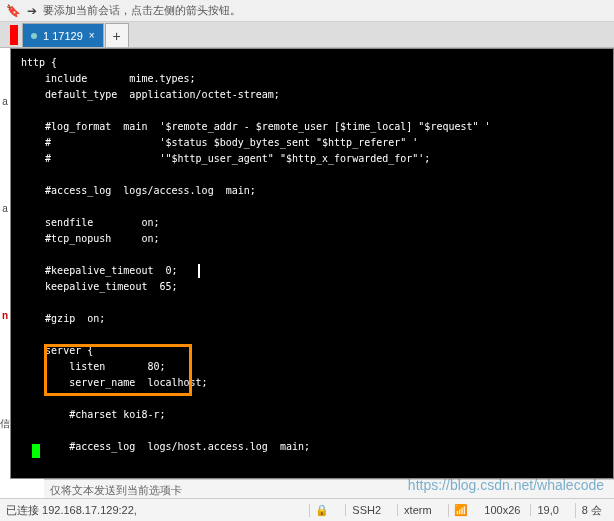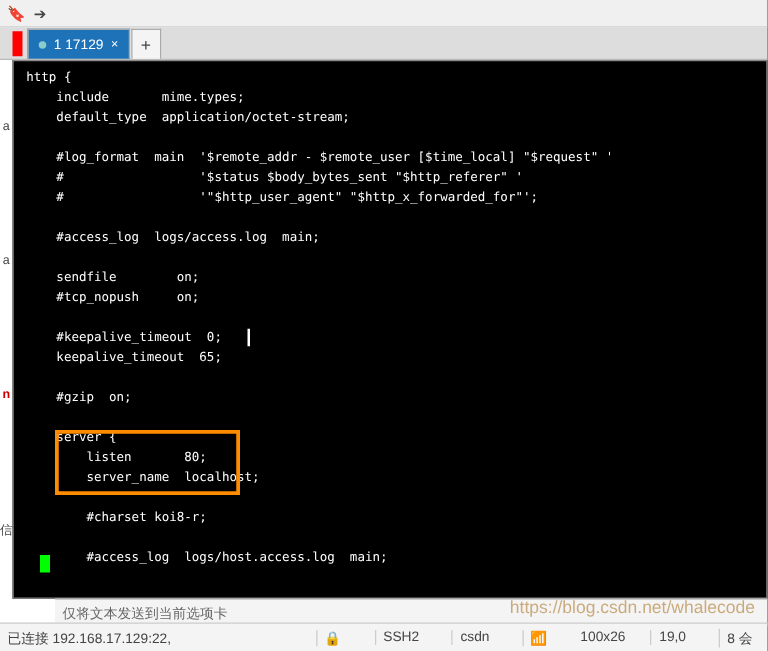--- a/index.html
+++ b/index.html
@@ -11,32 +11,33 @@
     .tab { height: 24px; border: 1px solid #aaa; border-bottom: none; background: #1e73b8; color: #fff; display: flex; align-items: center; padding: 0 8px; gap: 6px; font-size: 11px; margin-right: 1px; }
     .tab .dot { width: 6px; height: 6px; background: #8cc; border-radius: 50%; }
     .tab-close { cursor: pointer; font-size: 10px; }
     .tab-add { height: 24px; width: 24px; border: 1px solid #aaa; border-bottom: none; background: #f4f4f4; display: flex; align-items: center; justify-content: center; font-size: 14px; color: #444; }
     .left-gutter { position: absolute; left: 0; top: 48px; width: 10px; bottom: 42px; background: #fff; display: flex; flex-direction: column; justify-content: space-around; align-items: center; font-size: 10px; color: #444; }
     .left-gutter span.red { color: #c00; font-weight: bold; }
     .terminal { position: absolute; left: 10px; right: 0; top: 48px; bottom: 42px; background: #000; border: 1px solid #888; overflow: hidden; padding: 6px 0 6px 10px; font-family: Consolas, monospace; font-size: 10px; line-height: 16px; color: #fff; white-space: pre; }
     .hl-box { border: 3px solid #ff8c00; position: absolute; pointer-events: none; }
     .cursor-block { position: absolute; width: 8px; height: 14px; background: #00ff00; }
     .bottom-inputbar { position: absolute; left: 0; right: 0; bottom: 20px; height: 22px; background: #f4f4f4; border-top: 1px solid #ccc; display: flex; align-items: center; padding: 0 6px; color: #666; font-size: 11px; margin-left: 44px; }
-    .status-bar { position: absolute; left: 0; right: 0; bottom: 0; height: 20px; background: #f4f4f4; border-top: 1px solid #ccc; display: flex; align-items: center; padding: 11px 6px; color: #444; font-size: 11px; gap: 20px; }
+    .status-bar { position: absolute; left: 0; right: 0; bottom: 0; height: 20px; background: #f4f4f4; border-top: 1px solid #ccc; display: flex; align-items: center; padding: 11px 6px; color: #444; font-size: 11px; gap: 10px; }
     .status-bar .sep { flex: 1; }
     .status-bar .field { border-left: 1px solid #ccc; padding: 0 6px; }
-    .watermark { position: absolute; right: 10px; bottom: 28px; color: #a16207; font-size: 14px; opacity: 0.5; font-family: Arial; }
+    .watermark { position: absolute; right: 10px; bottom: 28px; color: #0369a1; font-size: 14px; opacity: 0.5; font-family: Arial; }
     .caret { display: inline-block; width: 2px; height: 14px; background: #fff; vertical-align: middle; margin-left: 2px; }
   </style>
 </head>
 <body>
 
 <div class="toolbar-row">
   <span class="icon">🔖</span>
   <span class="icon">➔</span>
+  <span>要添加当前会话，点击左侧的箭头按钮。</span>
 </div>
 
 <div class="tab-bar">
   <div class="tab-marker"></div>
   <div class="tab">
     <span class="dot"></span>
     <span>1 17129</span>
     <span class="tab-close">×</span>
   </div>
   <div class="tab-add">+</div>
@@ -80,20 +81,20 @@
 
 <div class="bottom-inputbar">
   <span>仅将文本发送到当前选项卡</span>
 </div>
 
 <div class="status-bar">
   <span>已连接 192.168.17.129:22,</span>
   <span class="sep"></span>
   <span class="field">🔒</span>
   <span class="field">SSH2</span>
-  <span class="field">csdn</span>
+  <span class="field">xterm</span>
   <span class="field">📶</span>
   <span class="">100x26</span>
   <span class="field">19,0</span>
   <span class="field">8 会</span>
 </div>
 
 <div class="watermark">https://blog.csdn.net/whalecode</div>
 
 </body></html>

